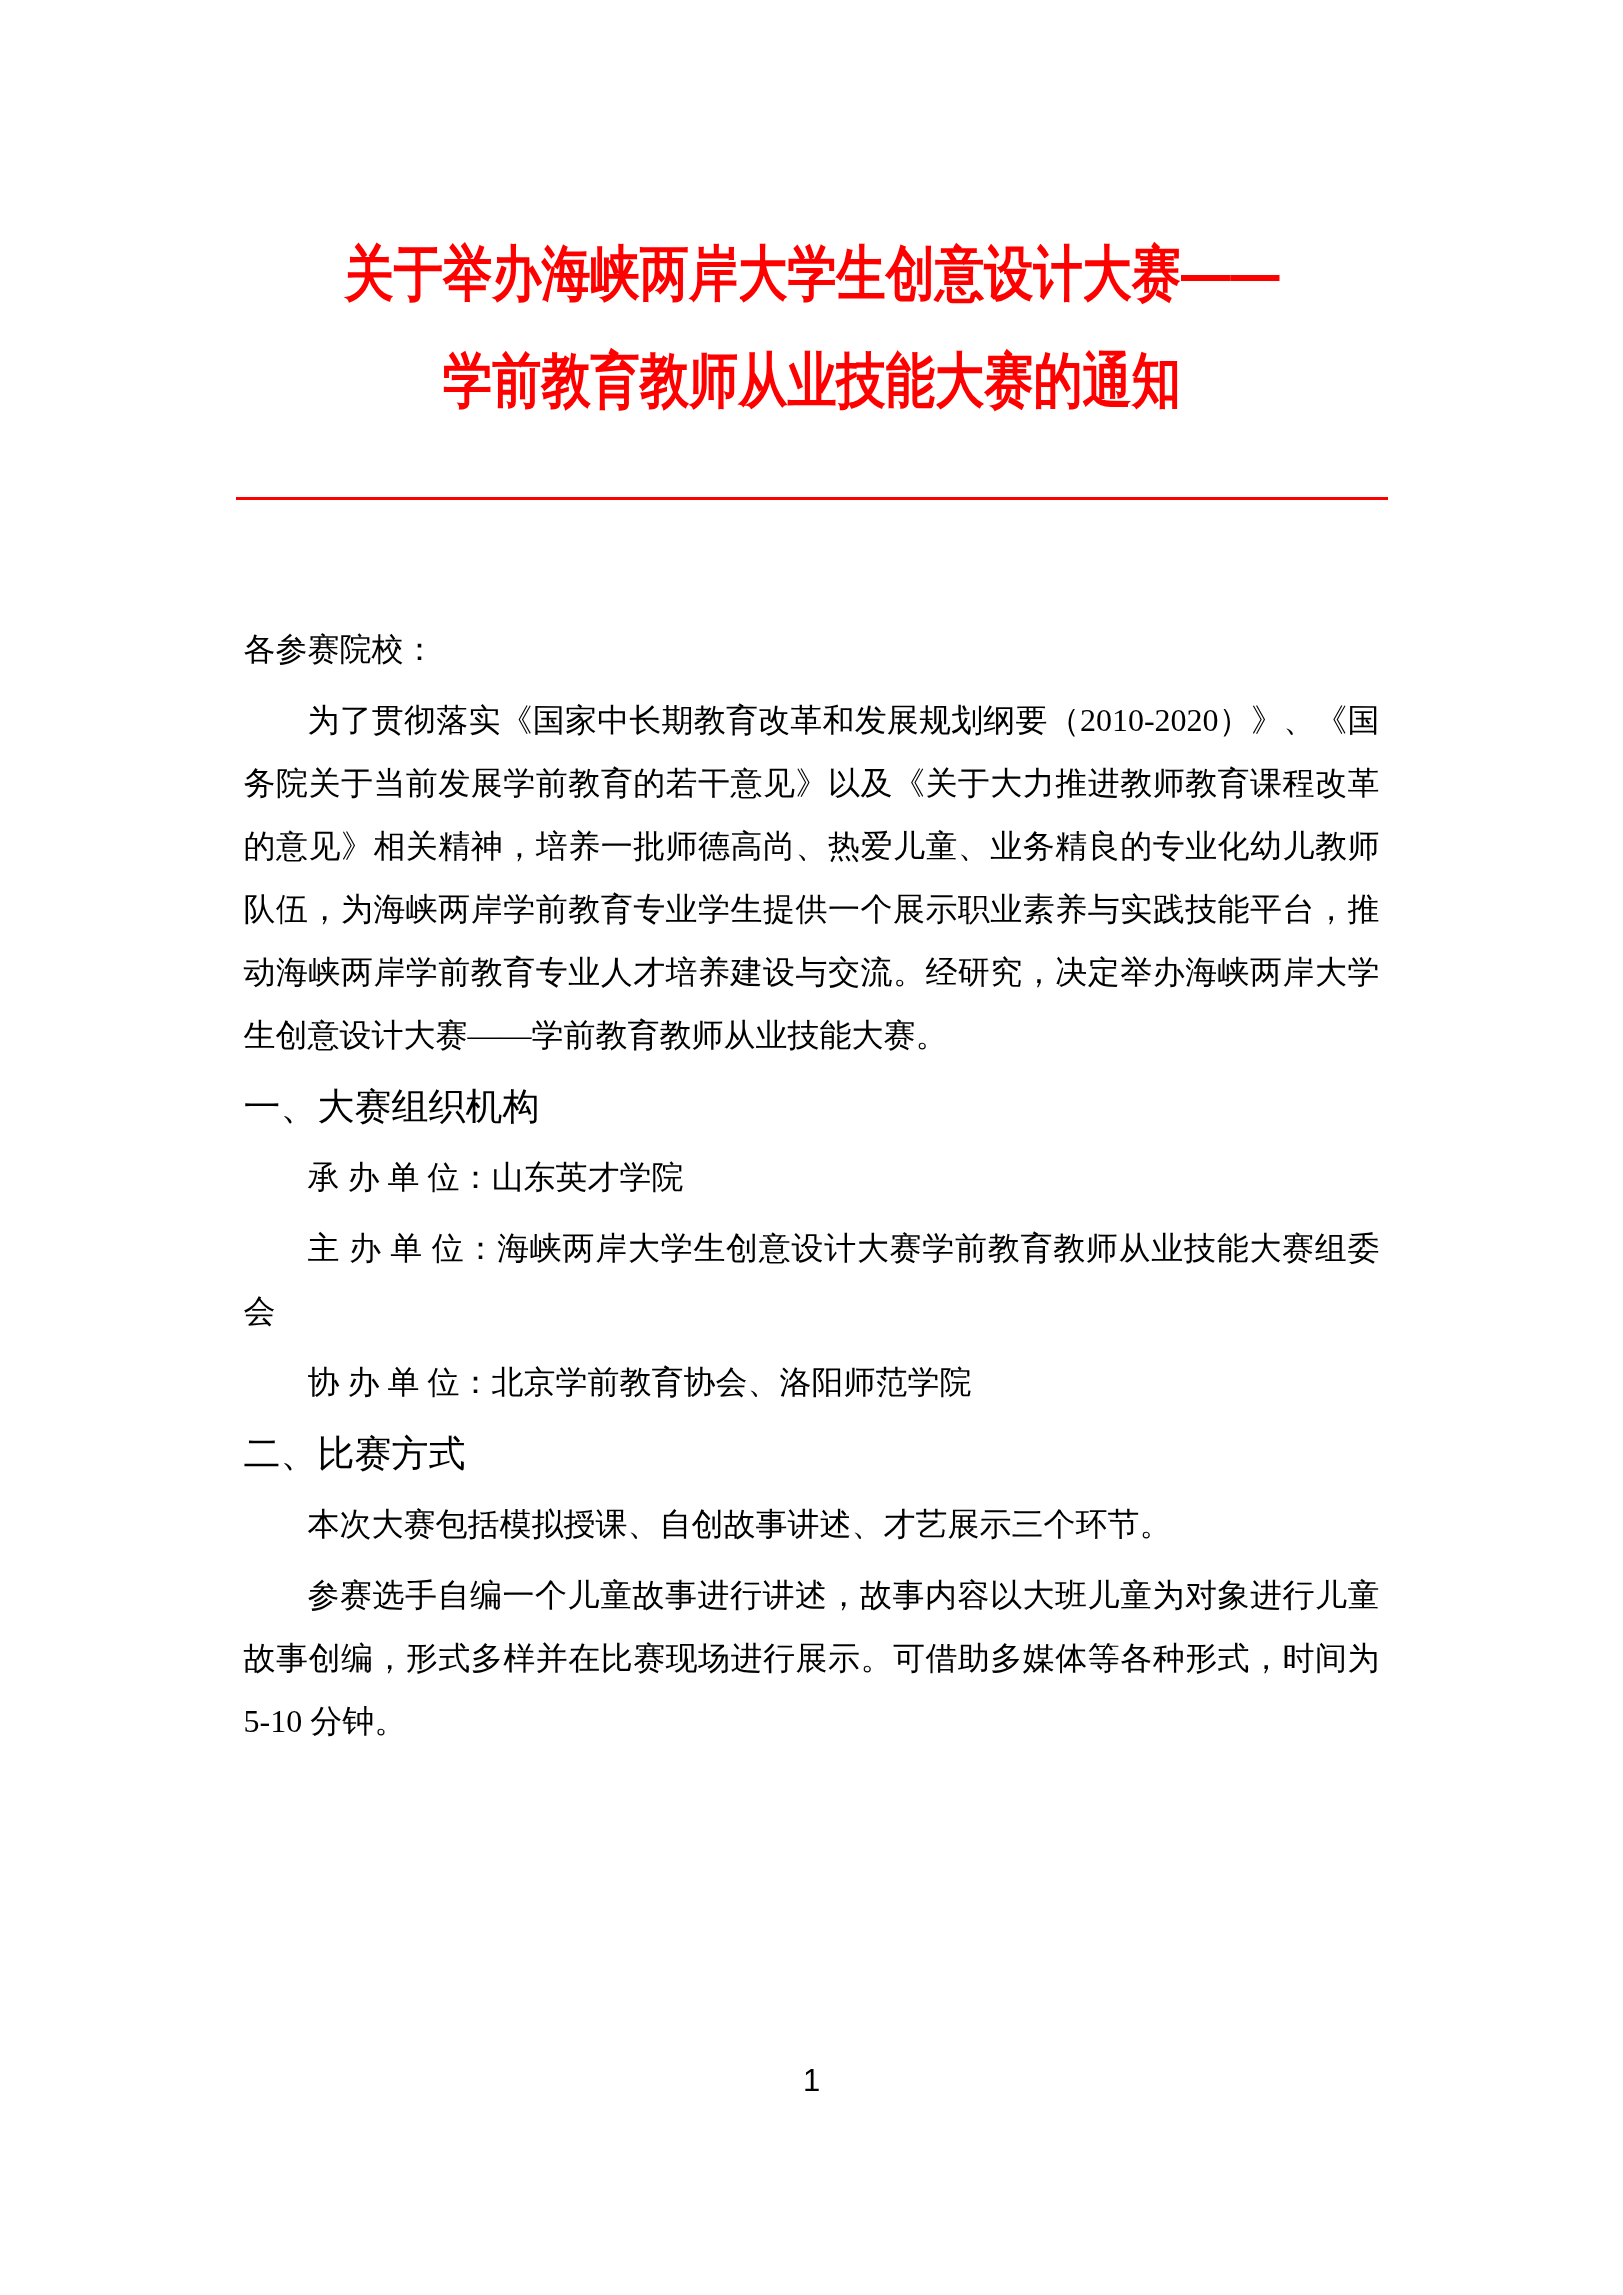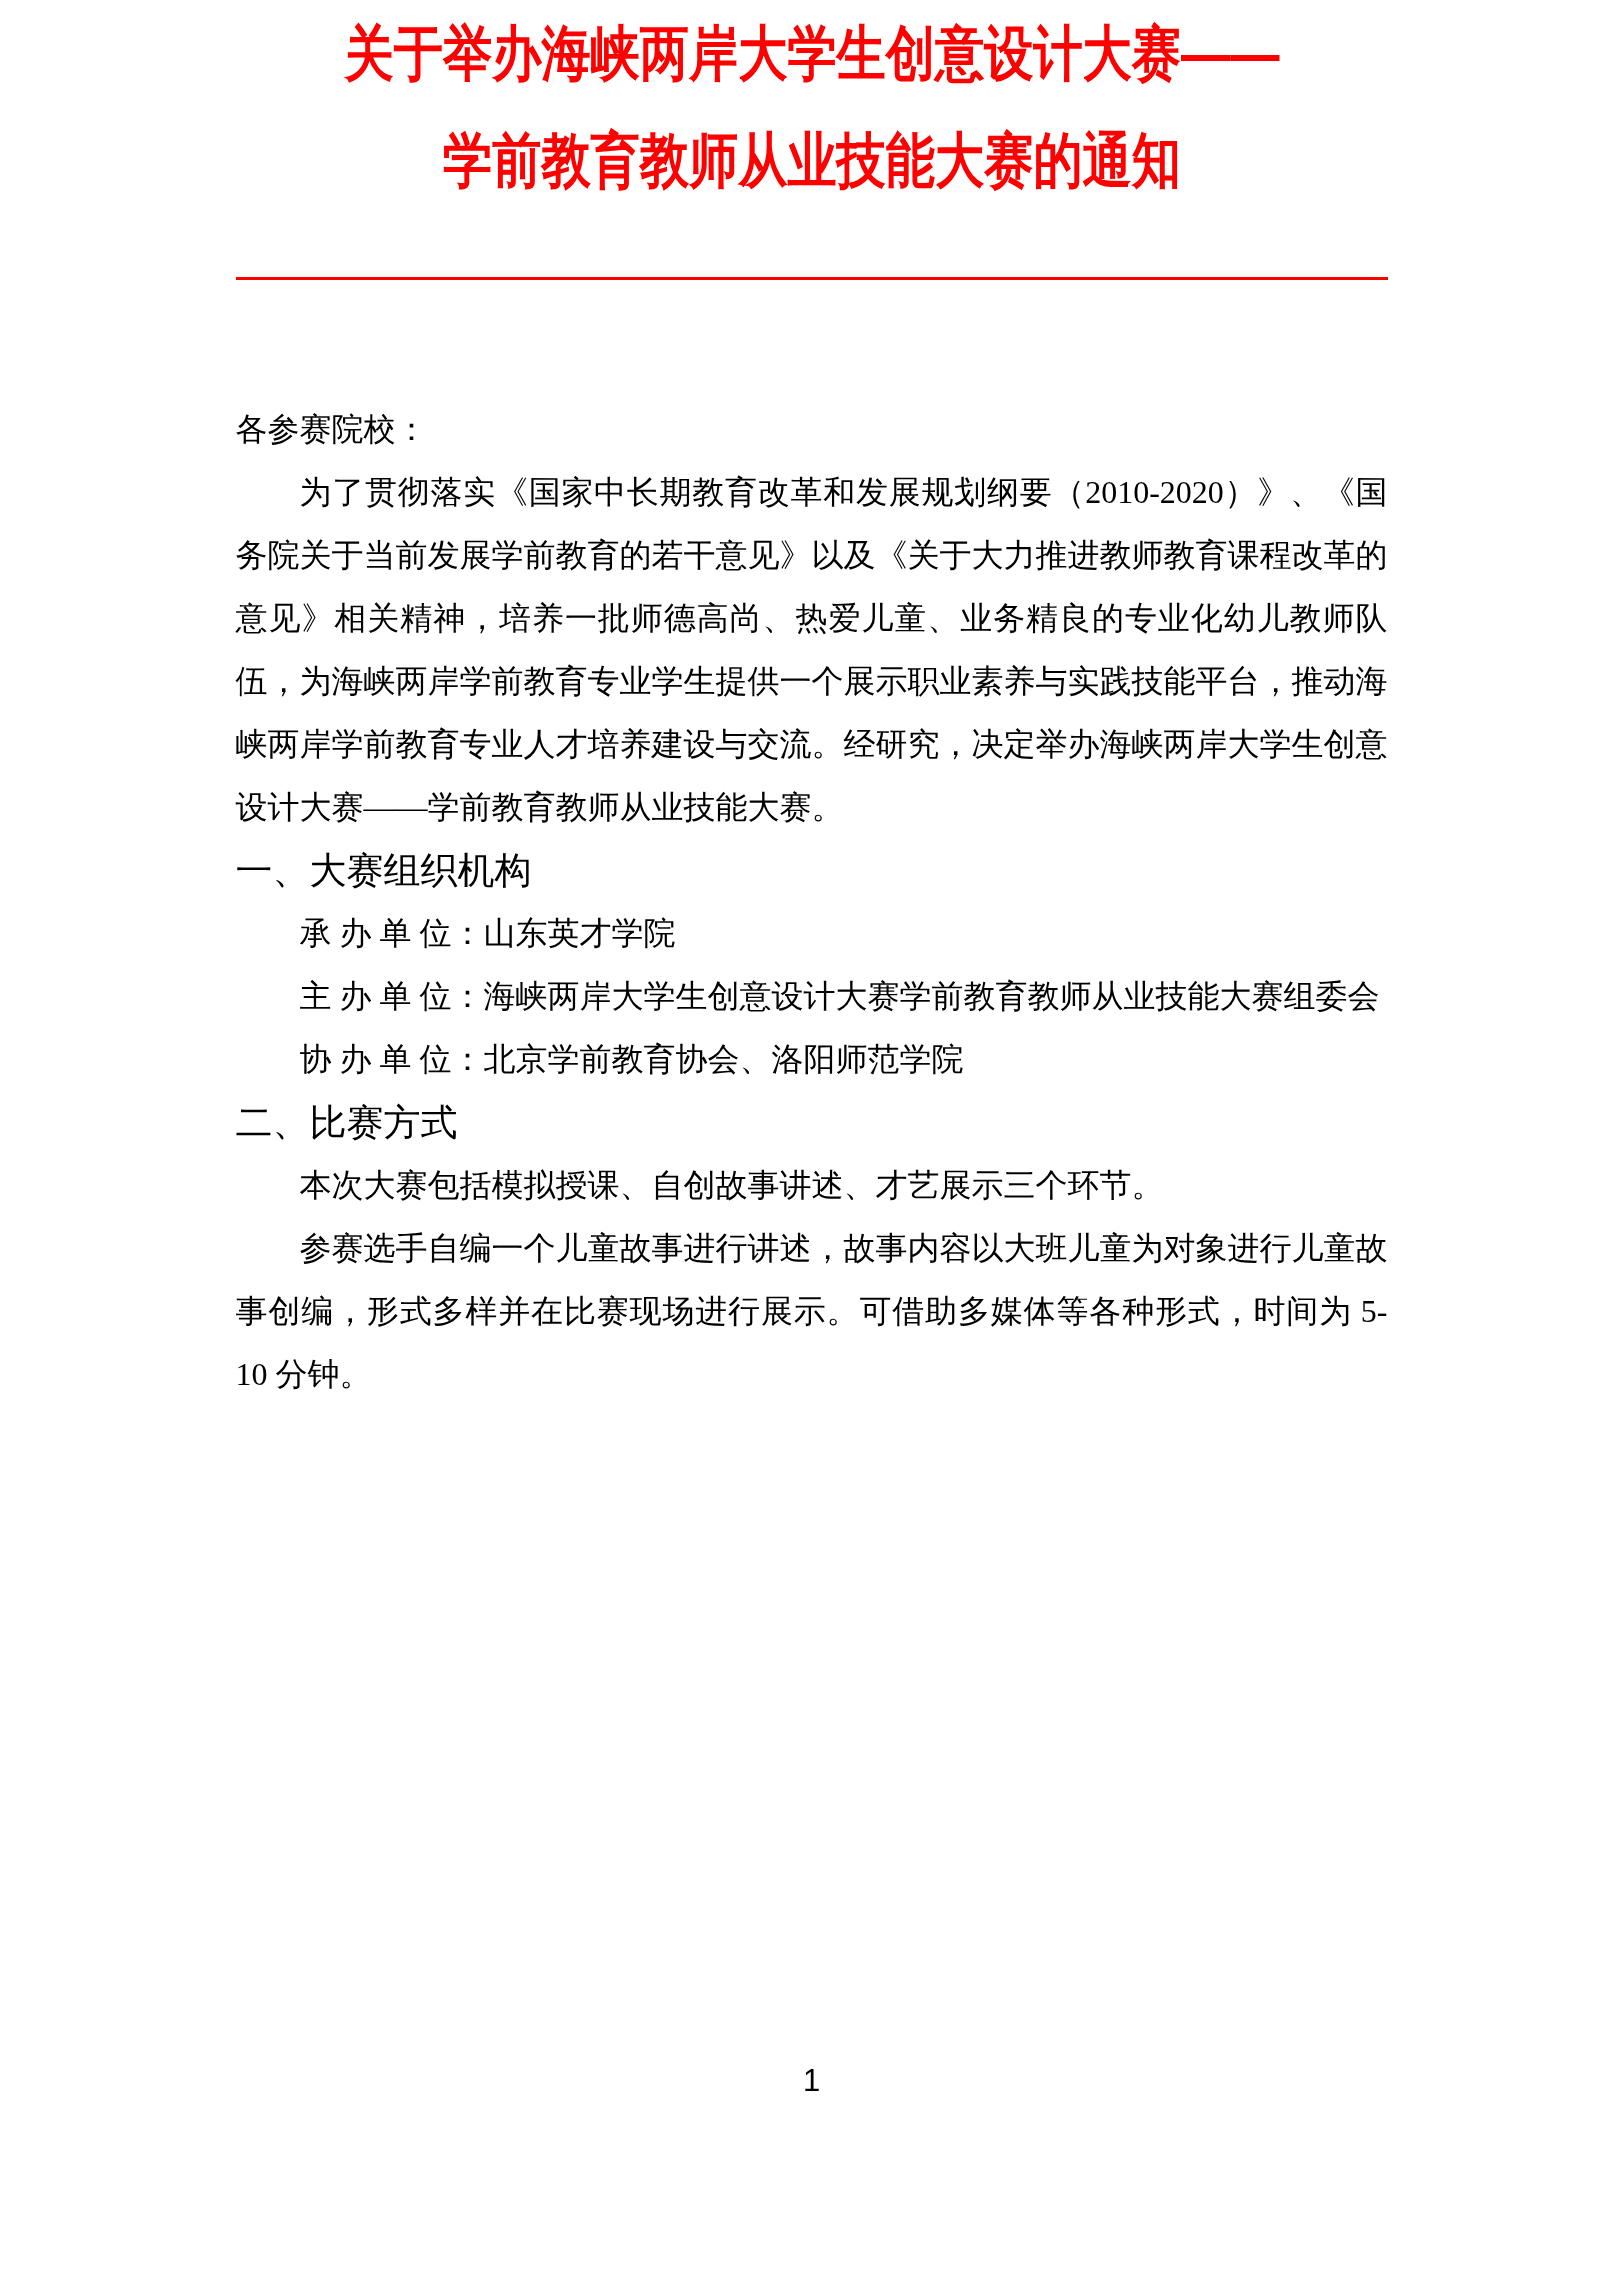--- a/index.html
+++ b/index.html
@@ -15,20 +15,21 @@
   }
 
   .content {
     width: 1152px;
     margin: 0 auto;
   }
 
   
   .doc-title {
     margin: 0;
+    padding-top: 220px;
     text-align: center;
     color: #ff0000;
     font-family: "Liberation Sans", "DejaVu Sans", sans-serif;
     font-weight: 700;
     font-size: 60px;
     line-height: 107px;
   }
   .doc-title .tline {
     display: block;
     transform: scaleX(0.82);
@@ -45,21 +46,21 @@
 
   
   .doc-body {
     margin-top: 118px;
     font-size: 32px;
     line-height: 63px;
     text-align: justify;
     text-justify: inter-ideograph;
   }
   .doc-body p {
-    margin: 0;
+    margin: 8px;
     padding: 0;
   }
   .doc-body p.indent {
     text-indent: 64px;
   }
   .doc-body p.heading {
     font-family: "Liberation Sans", "DejaVu Sans", sans-serif;
     font-weight: 400;
     font-size: 37px;
     text-indent: 0;

